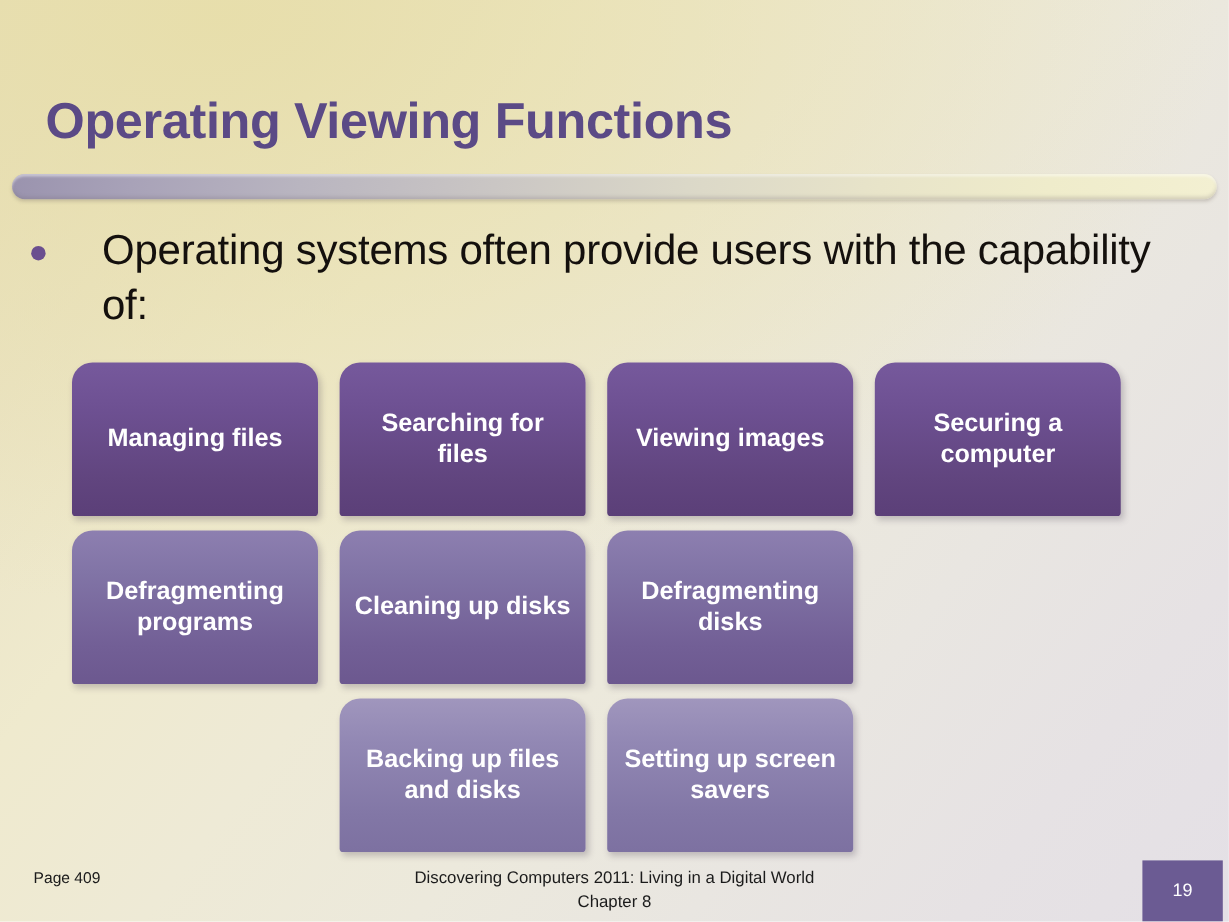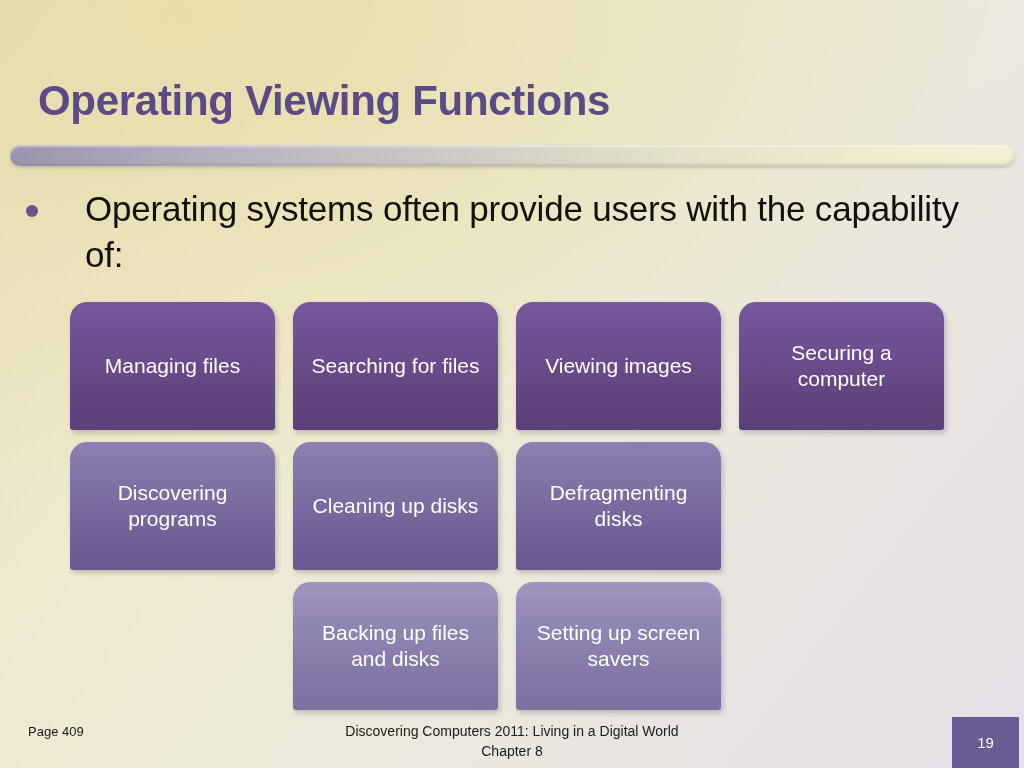--- a/index.html
+++ b/index.html
@@ -90,23 +90,24 @@
   .bullet-text {
     font-size: 35px;
     color: #14100d;
     line-height: 1.30;
     letter-spacing: -0.2px;
   }
 
   
   .grid {
     position: absolute;
-    left: 70px;
+    left: 60px;
     top: 302px;
     width: 890px;
+    font-weight: bold;
   }
   .grid-row {
     display: flex;
     margin-bottom: 12px;
   }
   .cell {
     width: 205px;
     margin-right: 18px;
     flex: 0 0 auto;
   }
@@ -196,21 +197,21 @@
       <div class="cell">
         <div class="box box-r1">Viewing images</div>
       </div>
       <div class="cell">
         <div class="box box-r1">Securing a computer</div>
       </div>
     </div>
 
     <div class="grid-row">
       <div class="cell">
-        <div class="box box-r2">Discovering programs</div>
+        <div class="box box-r2">Defragmenting programs</div>
       </div>
       <div class="cell">
         <div class="box box-r2">Cleaning up disks</div>
       </div>
       <div class="cell">
         <div class="box box-r2">Defragmenting disks</div>
       </div>
     </div>
 
     <div class="grid-row">

